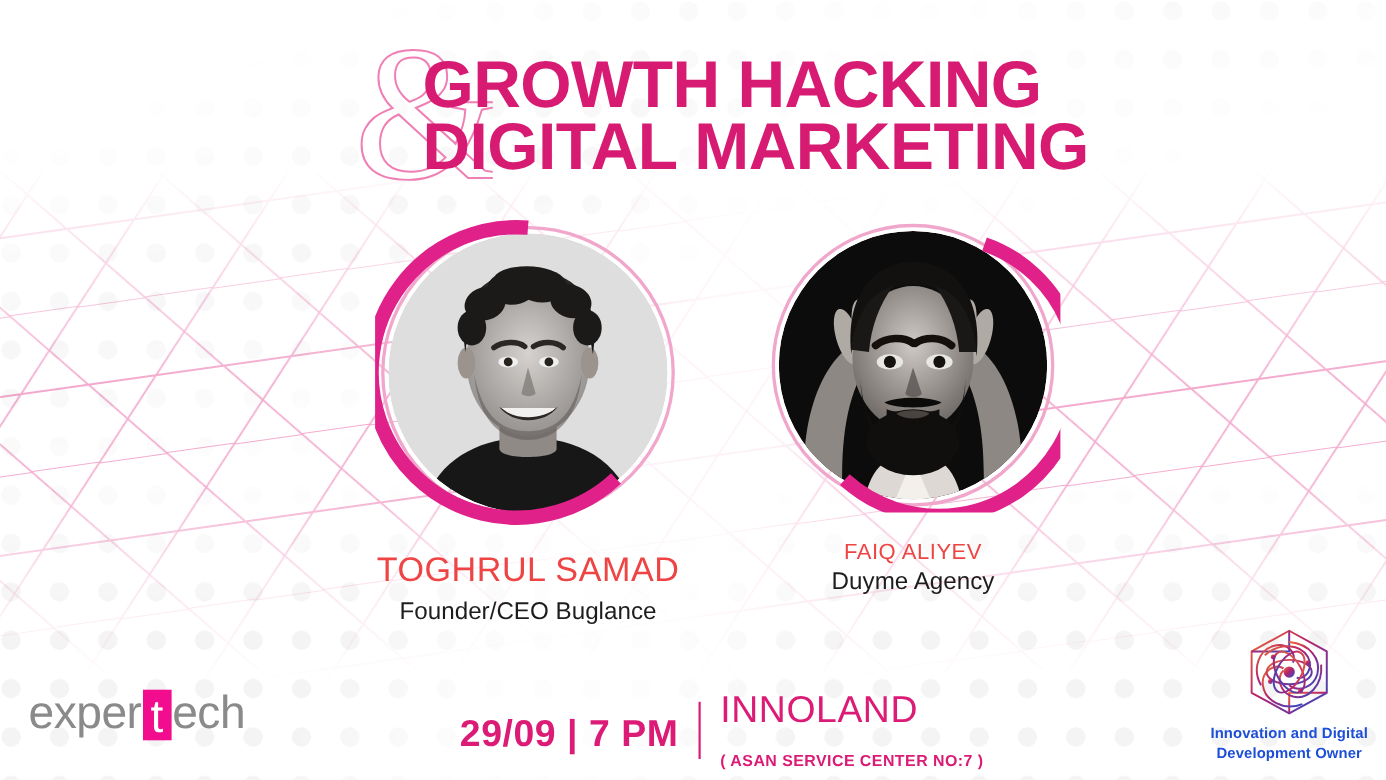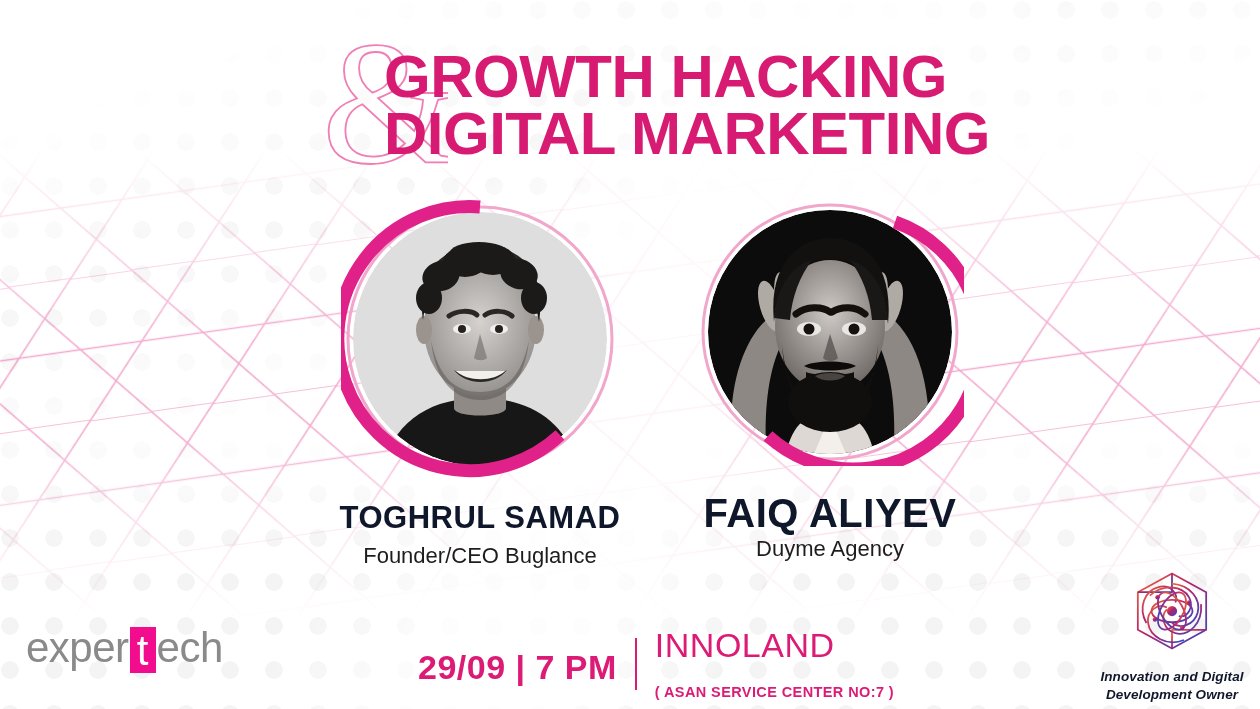--- a/index.html
+++ b/index.html
@@ -101,29 +101,29 @@
     bottom: 12px;
     border-radius: 50%;
     overflow: hidden;
   }
   .portrait-ring {
     position: absolute;
     inset: 0;
   }
 
   .speaker-name {
-    color: #0f172a;
-    font-weight: bold;
+    color: #ef4444;
+    font-weight: normal;
     font-size: 31px;
     letter-spacing: 0.5px;
     margin-top: 24px;
     line-height: 1.05;
     white-space: nowrap;
   }
-  #speaker-right .speaker-name { font-size: 40px; margin-top: 26px; }
+  #speaker-right .speaker-name { font-size: 20px; margin-top: 26px; }
   .speaker-role {
     color: #1d1d1d;
     font-size: 22px;
     line-height: 1.35;
     margin-top: 6px;
   }
 
   
   #event-info {
     position: absolute;
@@ -201,27 +201,26 @@
   
   #idda-logo {
     position: absolute;
     left: 1096px;
     top: 570px;
     width: 152px;
     text-align: center;
   }
   #idda-mark { width: 86px; height: 82px; margin: 0 auto; display: block; }
   #idda-text {
-    color: #0f172a;
+    color: #1d4ed8;
     font-weight: bold;
     font-size: 13.5px;
     line-height: 1.35;
-    margin-top: 16px;
+    margin-top: 6px;
     letter-spacing: 0.1px;
-    font-style: italic;
   }
 </style>
 </head>
 <body>
 
 <div id="poster">
 
   <svg class="bg-layer" id="bg-hex" viewBox="0 0 1260 709">
     <defs>
       <pattern id="hexpat" width="124" height="143" patternUnits="userSpaceOnUse" patternTransform="rotate(-8 0 0)">

